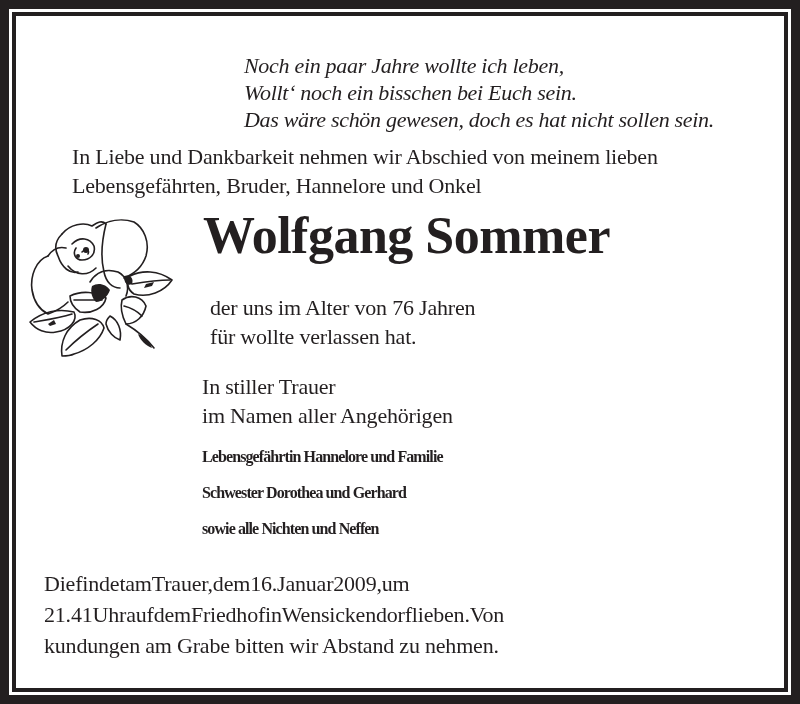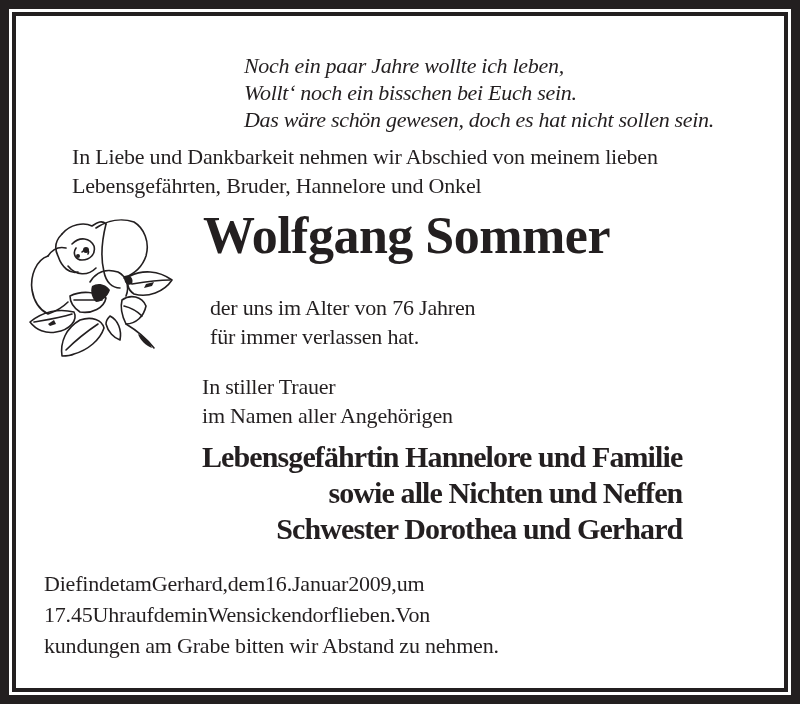--- a/index.html
+++ b/index.html
@@ -83,25 +83,24 @@
       left: 202px;
       top: 372px;
       font-size: 22px;
       line-height: 29px;
       letter-spacing: -0.2px;
     }
     .family {
       position: absolute;
       left: 202px;
       top: 439px;
-      font-size: 30px;
+      font-size: 16px;
       font-weight: bold;
       line-height: 36px;
       letter-spacing: -0.9px;
-      text-align: right;
     }
     .family div { white-space: nowrap; }
     .funeral {
       position: absolute;
       left: 44px;
       top: 568px;
       width: 712px;
       font-size: 22px;
       line-height: 31px;
       letter-spacing: -0.2px;
@@ -176,50 +175,51 @@
       <path d="M22,108 L28,104 L30,108 L24,110 Z"></path>
       <path d="M120,68 L128,66 L126,70 L118,72 Z"></path>
     </g>
   </svg>
 </div>
 
 <div class="name">Wolfgang Sommer</div>
 
 <div class="age">
   <div>der uns im Alter von 76 Jahren</div>
-  <div>für immer verlassen hat.</div>
+  <div>für wollte verlassen hat.</div>
 </div>
 
 <div class="mourning">
   <div>In stiller Trauer</div>
   <div>im Namen aller Angehörigen</div>
 </div>
 
 <div class="family">
   <div>Lebensgefährtin Hannelore und Familie</div>
+  <div>Schwester Dorothea und Gerhard</div>
   <div>sowie alle Nichten und Neffen</div>
-  <div>Schwester Dorothea und Gerhard</div>
 </div>
 
 <div class="funeral">
   <div class="justify">
     <span>Die</span>
     <span>findet</span>
     <span>am</span>
-    <span>Gerhard,</span>
+    <span>Trauer,</span>
     <span>dem</span>
     <span>16.</span>
     <span>Januar</span>
     <span>2009,</span>
     <span>um</span>
   </div>
   <div class="justify">
-    <span>17.45</span>
+    <span>21.41</span>
     <span>Uhr</span>
     <span>auf</span>
     <span>dem</span>
+    <span>Friedhof</span>
     <span>in</span>
     <span>Wensickendorf</span>
     <span>lieben.</span>
     <span>Von</span>
   </div>
   <div>kundungen am Grabe bitten wir Abstand zu nehmen.</div>
 </div>
 
 </body></html>

